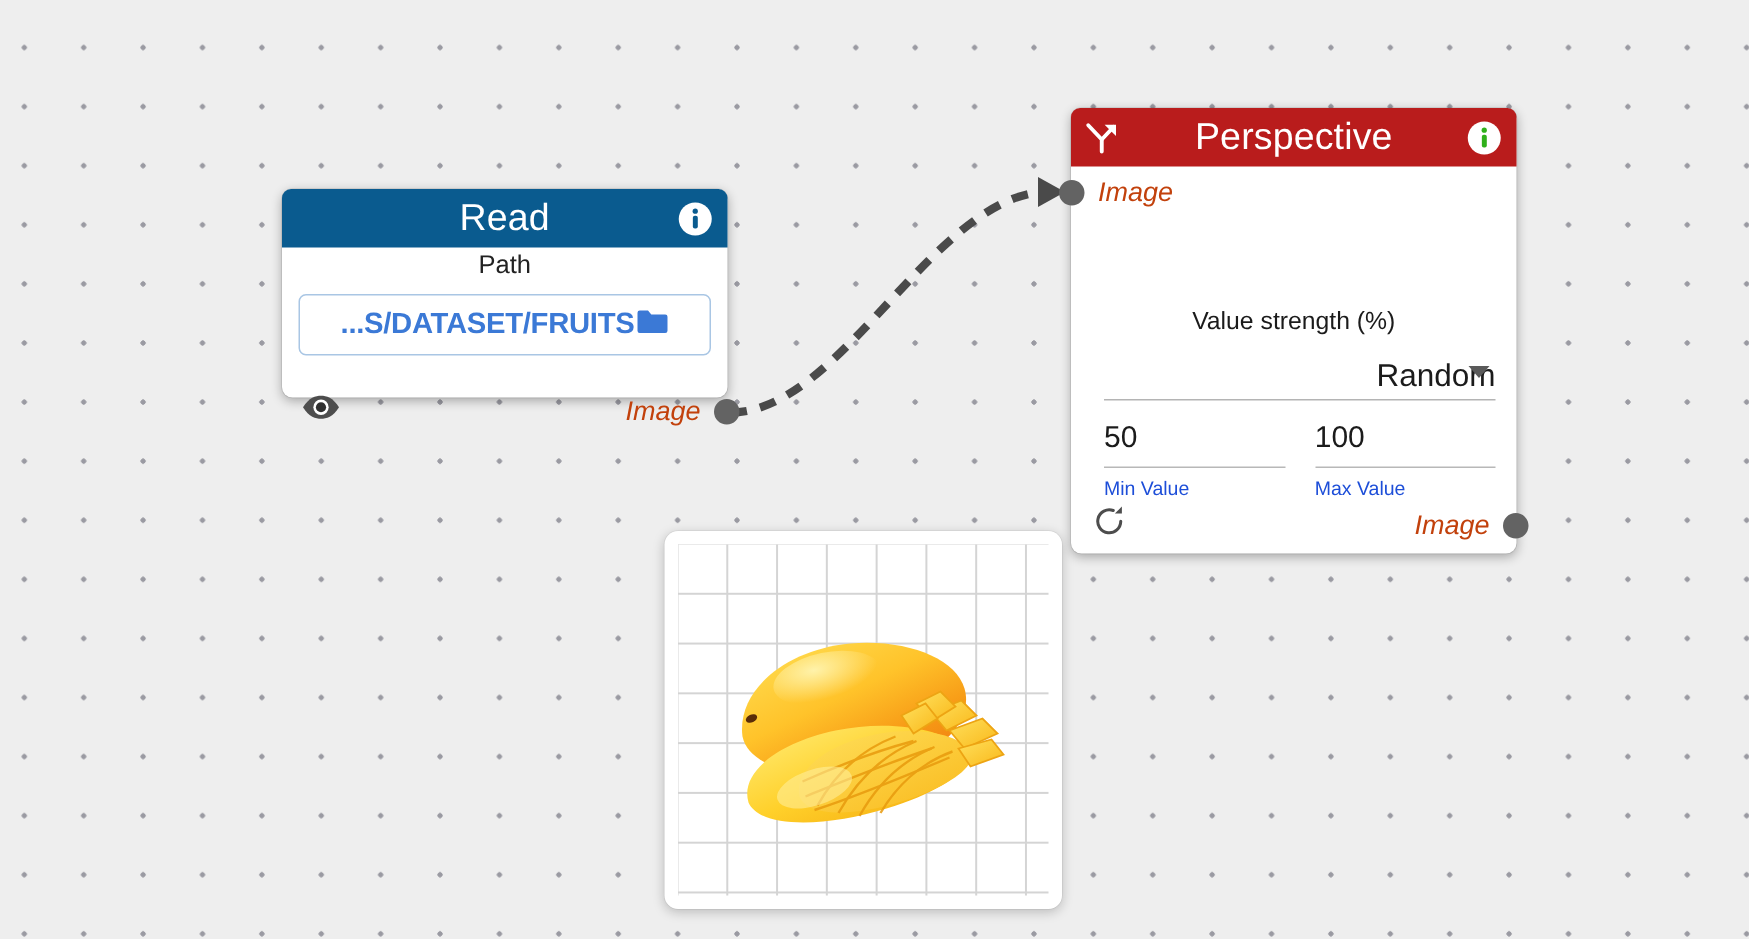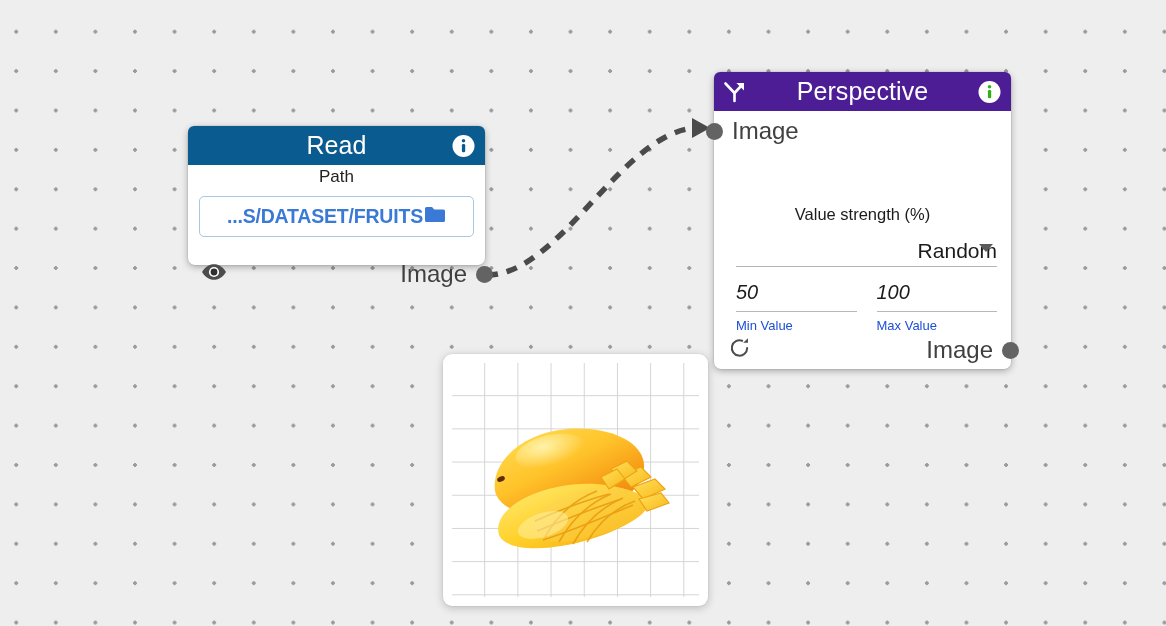--- a/index.html
+++ b/index.html
@@ -119,23 +119,24 @@
     bottom: 0;
     height: 38px;
   }
   .eye-icon {
     position: absolute;
     left: 13px;
     top: 50%;
     transform: translateY(-50%);
   }
   .port-label {
-    font-size: 24px;
-    color: #404040;
+    font-size: 18px;
+    color: #c2410c;
     line-height: 1;
+    font-style: italic;
   }
   .out-row {
     position: absolute;
     right: 16px;
     top: 50%;
     transform: translateY(-50%);
     display: flex;
     align-items: center;
     gap: 9px;
   }
@@ -148,21 +149,21 @@
   }
   .out-row .port-dot { margin-right: -24px; }
 
   
   #perspective-node {
     left: 714px;
     top: 72px;
     width: 297px;
     height: 297px;
   }
-  #perspective-node .node-header { background: #4c1d95; }
+  #perspective-node .node-header { background: #b91c1c; }
 
   .persp-body {
     position: relative;
     height: 258px;
   }
   .in-row {
     position: absolute;
     left: 0;
     top: 8px;
     display: flex;
@@ -216,21 +217,20 @@
     display: flex;
     gap: 20px;
   }
   .num-field { flex: 1; }
   .num-value {
     font-size: 20px;
     color: #1b1b1b;
     padding-bottom: 8px;
     border-bottom: 1.3px solid #b8b8b8;
     line-height: 1.1;
-    font-style: italic;
   }
   .num-caption {
     font-size: 13px;
     color: #1d4ed8;
     padding-top: 6px;
     line-height: 1.2;
   }
 
   .persp-footer {
     position: absolute;

